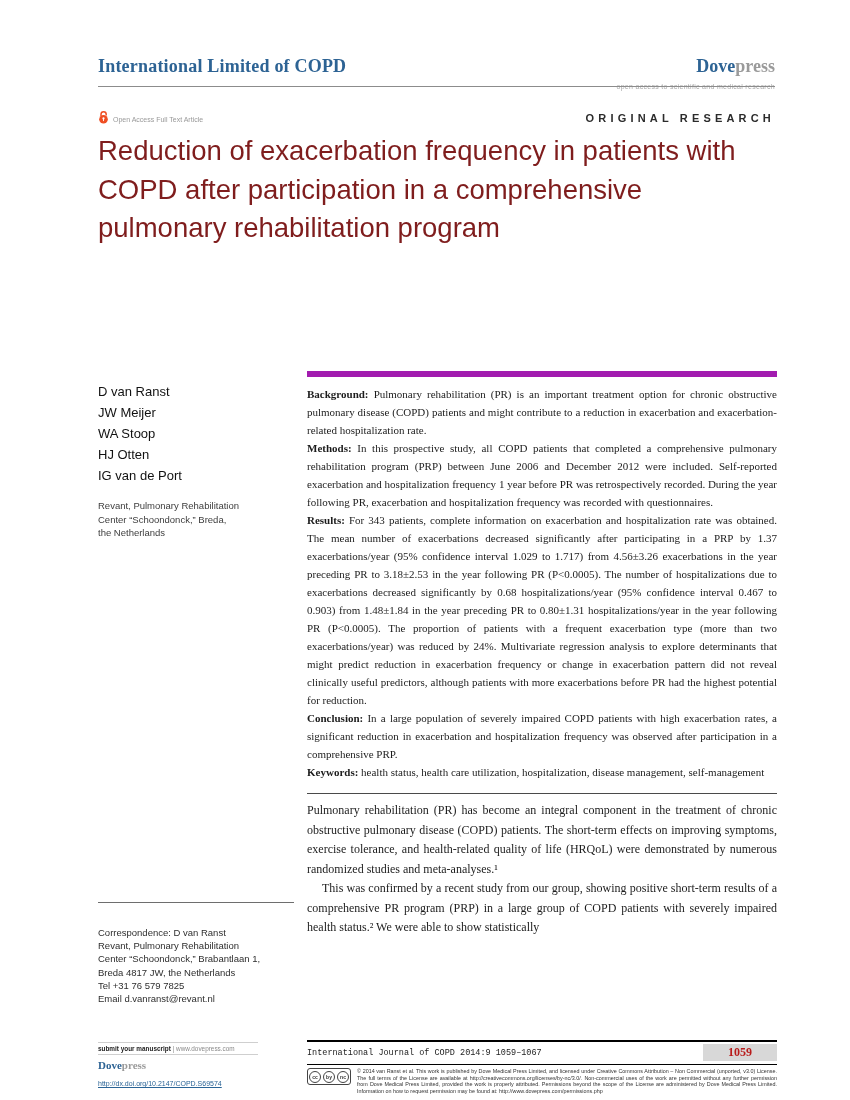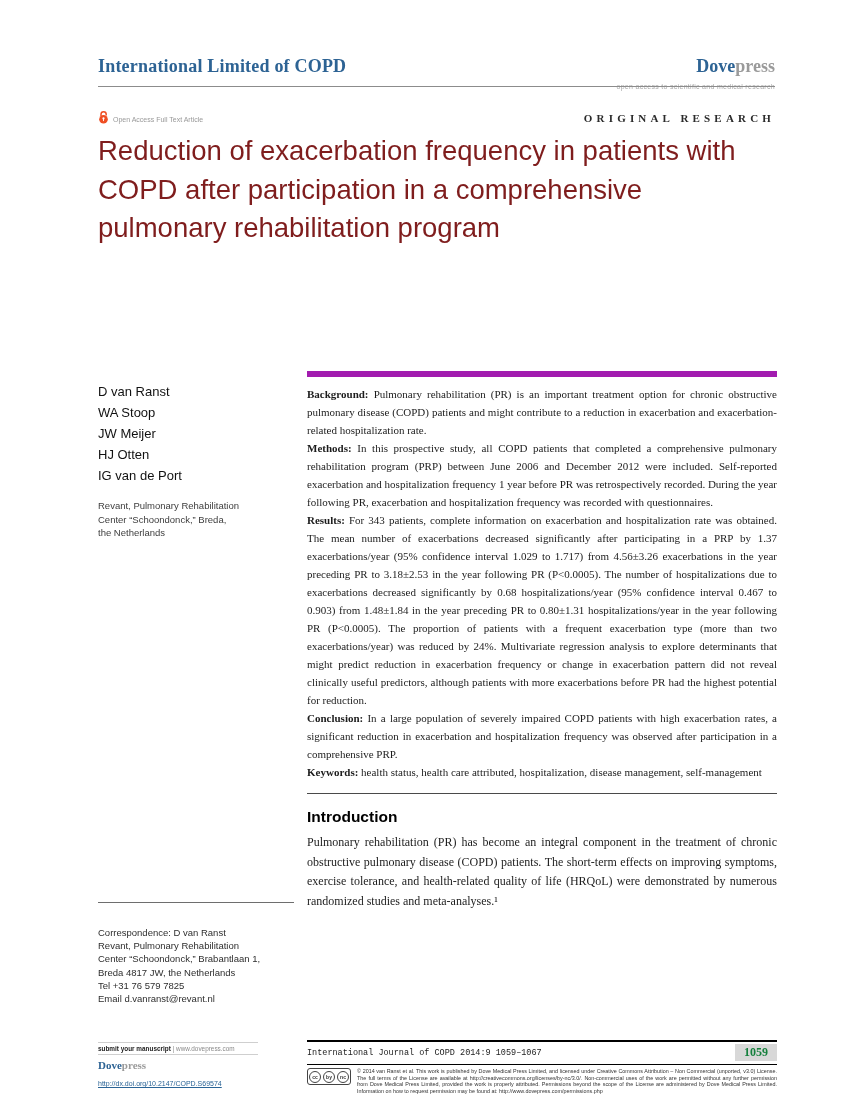--- a/index.html
+++ b/index.html
@@ -15,21 +15,21 @@
   .brand .dove{color:#2d6394;}
   .brand .press{color:#9a9a9a;font-weight:bold;}
   .tagline{font-family:"Liberation Sans",sans-serif;font-size:7px;color:#a9a9a9;
       font-weight:normal;margin-top:6px;letter-spacing:.3px;}
   .header-rule{position:absolute;left:98px;top:86px;width:677px;height:1px;background:#8c8c8c;}
 
   
   .badge-row{position:absolute;left:98px;top:110px;width:677px;height:18px;}
   .oa-badge{display:inline-flex;align-items:center;gap:4px;}
   .oa-label{font-family:"Liberation Sans",sans-serif;font-size:7px;color:#999;}
-  .article-type{position:absolute;right:0;top:2px;font-family:Liberation Serif, serif;
+  .article-type{position:absolute;right:0;top:2px;font-family:Liberation Sans, sans-serif;
       font-size:11px;font-weight:600;color:#2b2b2b;letter-spacing:.38em;}
 
   
   .title{position:absolute;left:98px;top:132px;width:678px;
       font-family:"Liberation Sans",sans-serif;font-weight:normal;
       font-size:27.5px;line-height:38.5px;color:#7f1d1d;}
 
   
   .authors{position:absolute;left:98px;top:381px;width:200px;
       font-family:"Liberation Sans",sans-serif;font-size:13px;line-height:21px;color:#111;}
@@ -61,21 +61,21 @@
   .dove-small .dove{color:#2d6394;}
   .dove-small .press{color:#9a9a9a;}
   .doi{margin-top:9px;font-size:7px;color:#2a6496;text-decoration:underline;cursor:pointer;}
 
   .footer-right{position:absolute;left:307px;top:1040px;width:470px;}
   .black-rule{height:2px;background:#000;}
   .cite-row{display:flex;justify-content:space-between;align-items:center;
       padding:2px 0 3px 0;border-bottom:1px solid #000;}
   .citation{font-family:Liberation Mono, monospace;font-size:8.5px;color:#222;}
   .page-number{font-family:"Liberation Serif",serif;font-size:12px;font-weight:bold;
-      background:#d8d8d8;padding:1px 9px;color:#15803d;}
+      background:#d8d8d8;padding:1px 25px;color:#b91c1c;}
   .license-row{display:flex;gap:6px;margin-top:3px;align-items:flex-start;}
   .cc-box{flex:0 0 auto;width:42px;height:15px;border:1px solid #444;border-radius:3px;
       display:flex;align-items:center;justify-content:center;gap:2px;background:#fff;}
   .cc-circle{width:10px;height:10px;border:1px solid #444;border-radius:50%;
       font-family:"Liberation Sans",sans-serif;font-size:5px;display:flex;
       align-items:center;justify-content:center;color:#333;font-weight:bold;}
   .license-text{font-family:"Liberation Sans",sans-serif;font-size:5.4px;line-height:6.6px;
       color:#333;text-align:justify;}
 </style>
 </head>
@@ -102,22 +102,22 @@
     </span>
     <span class="oa-label">Open Access Full Text Article</span>
   </span>
   <span class="article-type">ORIGINAL RESEARCH</span>
 </div>
 
 <h1 class="title" style="margin:0;">Reduction of exacerbation frequency in patients with COPD after participation in a comprehensive pulmonary rehabilitation program</h1>
 
 <div class="authors">
   <div>D van Ranst</div>
+  <div>JW Meijer</div>
   <div>WA Stoop</div>
-  <div>JW Meijer</div>
   <div>HJ Otten</div>
   <div>IG van de Port</div>
   <div class="affiliation">Revant, Pulmonary Rehabilitation
 Center “Schoondonck,” Breda,
 the Netherlands</div>
 </div>
 
 <div class="correspondence">
   <div>Correspondence: D van Ranst</div>
   <div>Revant, Pulmonary Rehabilitation</div>
@@ -126,25 +126,25 @@
   <div>Tel +31 76 579 7825</div>
   <div>Email d.vanranst@revant.nl</div>
 </div>
 
 <div class="right-col">
   <div class="abstract">
     <p><span class="abs-label">Background:</span> <span>Pulmonary rehabilitation (PR) is an important treatment option for chronic obstructive pulmonary disease (COPD) patients and might contribute to a reduction in exacerbation and exacerbation-related hospitalization rate.</span></p>
     <p><span class="abs-label">Methods:</span> <span>In this prospective study, all COPD patients that completed a comprehensive pulmonary rehabilitation program (PRP) between June 2006 and December 2012 were included. Self-reported exacerbation and hospitalization frequency 1 year before PR was retrospectively recorded. During the year following PR, exacerbation and hospitalization frequency was recorded with questionnaires.</span></p>
     <p><span class="abs-label">Results:</span> <span>For 343 patients, complete information on exacerbation and hospitalization rate was obtained. The mean number of exacerbations decreased significantly after participating in a PRP by 1.37 exacerbations/year (95% confidence interval 1.029 to 1.717) from 4.56±3.26 exacerbations in the year preceding PR to 3.18±2.53 in the year following PR (P&lt;0.0005). The number of hospitalizations due to exacerbations decreased significantly by 0.68 hospitalizations/year (95% confidence interval 0.467 to 0.903) from 1.48±1.84 in the year preceding PR to 0.80±1.31 hospitalizations/year in the year following PR (P&lt;0.0005). The proportion of patients with a frequent exacerbation type (more than two exacerbations/year) was reduced by 24%. Multivariate regression analysis to explore determinants that might predict reduction in exacerbation frequency or change in exacerbation pattern did not reveal clinically useful predictors, although patients with more exacerbations before PR had the highest potential for reduction.</span></p>
     <p><span class="abs-label">Conclusion:</span> <span>In a large population of severely impaired COPD patients with high exacerbation rates, a significant reduction in exacerbation and hospitalization frequency was observed after participation in a comprehensive PRP.</span></p>
-    <p><span class="abs-label">Keywords:</span> <span>health status, health care attributed, hospitalization, disease management, self-management</span></p>
+    <p><span class="abs-label">Keywords:</span> <span>health status, health care utilization, hospitalization, disease management, self-management</span></p>
   </div>
 
-  <div class="intro-heading">Introduction</div>
   <p class="intro-p">Pulmonary rehabilitation (PR) has become an integral component in the treatment of chronic obstructive pulmonary disease (COPD) patients. The short-term effects on improving symptoms, exercise tolerance, and health-related quality of life (HRQoL) were demonstrated by numerous randomized studies and meta-analyses.¹</p>
+  <p class="intro-p indent">This was confirmed by a recent study from our group, showing positive short-term results of a comprehensive PR program (PRP) in a large group of COPD patients with severely impaired health status.² We were able to show statistically</p>
 </div>
 
 <div class="footer-left">
   <div class="submit-line">
     <span class="strong">submit your manuscript</span><span> | </span><span>www.dovepress.com</span>
   </div>
   <div class="dove-small">
     <span class="dove">Dove</span><span class="press">press</span>
   </div>
   <div class="doi">http://dx.doi.org/10.2147/COPD.S69574</div>

